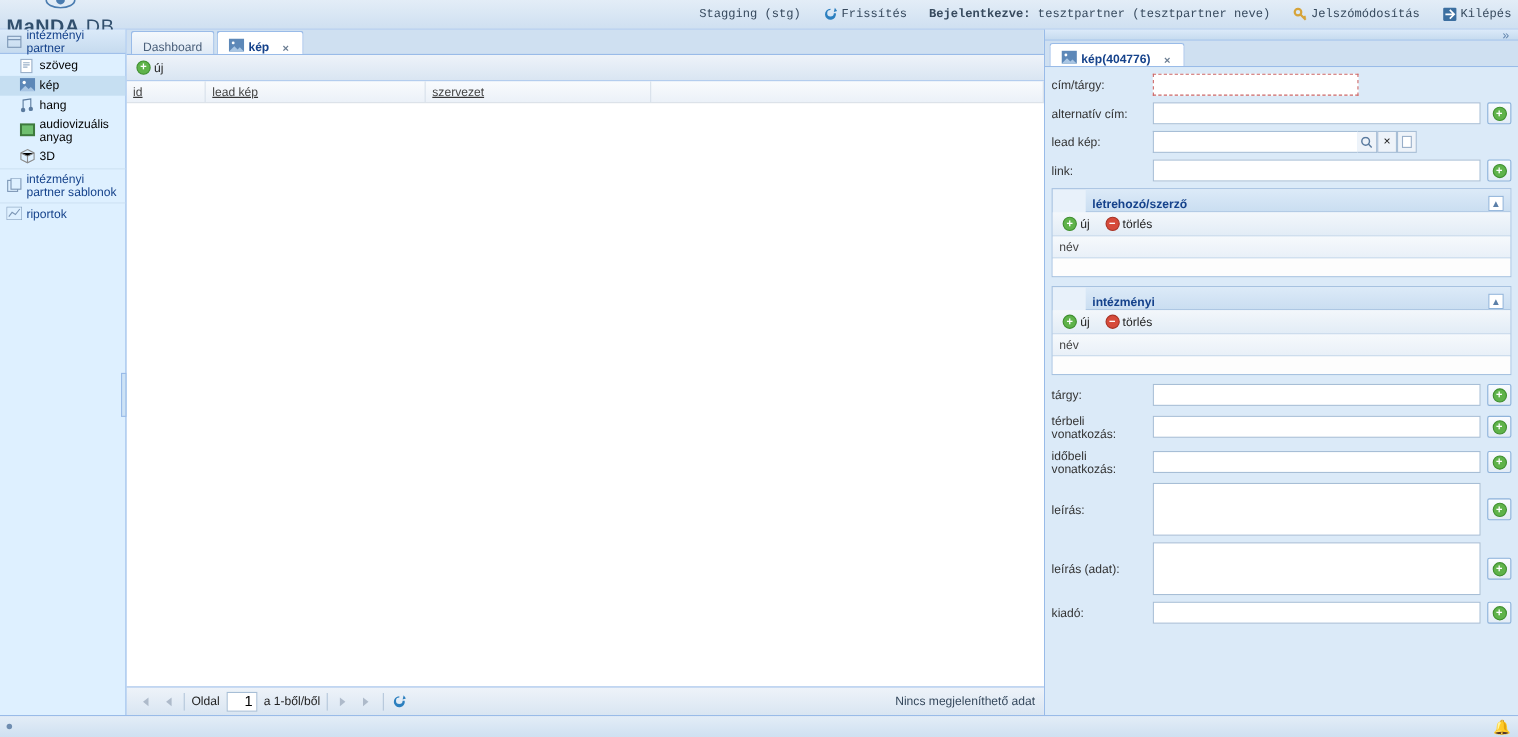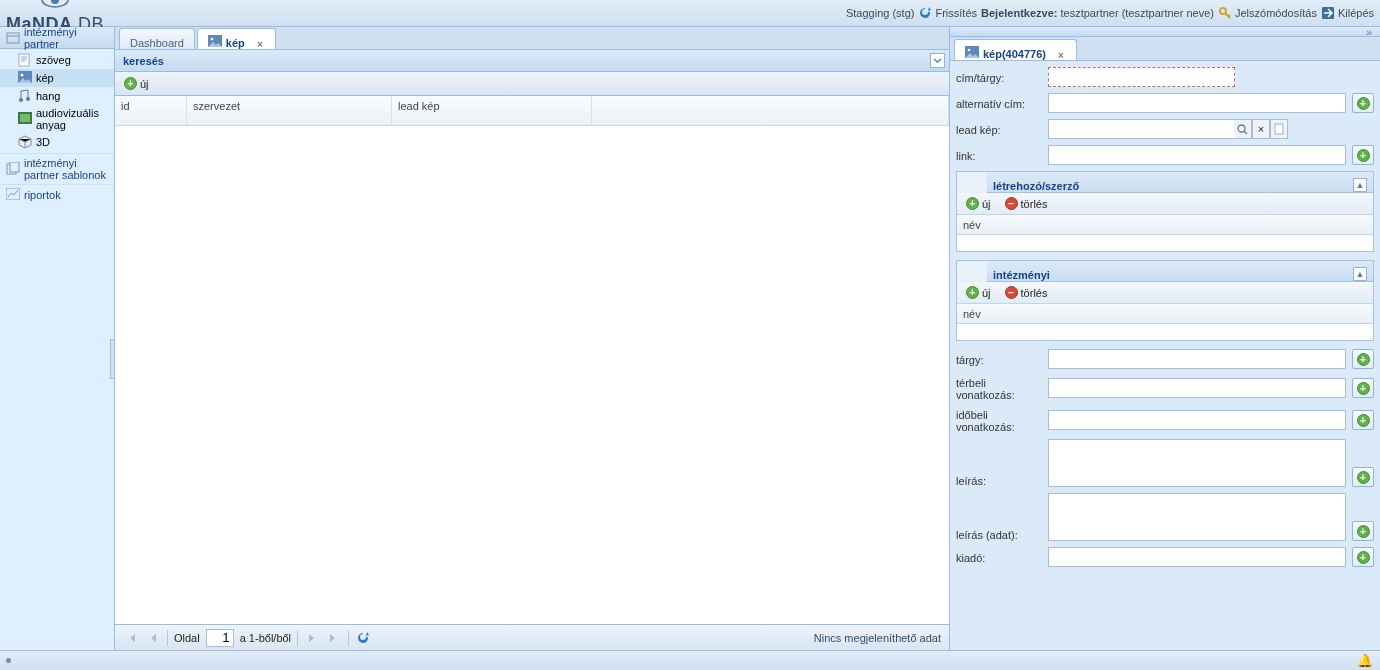--- a/index.html
+++ b/index.html
@@ -4,21 +4,21 @@
 <style>
 * { box-sizing: border-box; margin: 0; padding: 0; }
 html, body { width: 1380px; height: 670px; overflow: hidden; font-family: Tahoma, Arial, sans-serif; font-size: 11px; color: #222; background: #fff; }
 
 
 .app-header { height: 27px; background: linear-gradient(#e3edf7, #cfe0f1); display: flex; align-items: center; padding: 0 6px; border-bottom: 1px solid #99bbe8; }
 .logo-wrap { display: flex; align-items: center; gap: 6px; flex-direction: column; }
 .logo-eye { width: 28px; height: 16px; display: inline-flex; align-items: center; justify-content: center; }
 .logo-text { font-size: 18px; color: #314f6d; letter-spacing: 0.5px; }
 .logo-text .bold { font-weight: 700; }
-.header-right { margin-left: auto; display: flex; align-items: center; gap: 4px; color: #374a5e; }
+.header-right { margin-left: auto; display: flex; align-items: center; gap: 20px; color: #374a5e; font-family: Liberation Mono, monospace; }
 .header-right .link { display: inline-flex; align-items: center; gap: 3px; cursor: pointer; }
 .hicon { width: 14px; height: 14px; display: inline-block; }
 
 
 .main { display: flex; height: 623px; }
 .sidebar { width: 115px; background: #def0ff; border-right: 1px solid #99bbe8; position: relative; }
 .side-collapse { position: absolute; right: -1px; top: 50%; width: 5px; height: 40px; background: #cde3f6; border: 1px solid #99bbe8; }
 .side-header { height: 22px; background: linear-gradient(#dbeaf9, #c6dbef); border-bottom: 1px solid #99bbe8; display: flex; align-items: center; padding-left: 6px; color: #15428b; font-weight: 400; gap: 4px; }
 .tree { padding: 2px 0; }
 .tree-item { display: flex; align-items: center; gap: 4px; padding: 2px 4px 2px 18px; cursor: pointer; color: #000; }
@@ -38,21 +38,21 @@
 .panel-header .collapse-btn { margin-left: auto; width: 15px; height: 15px; border: 1px solid #8fb3da; background: #fff; display: flex; align-items: center; justify-content: center; cursor: pointer; }
 
 
 .toolbar { height: 24px; background: linear-gradient(#eef3f9, #d9e5f2); border-bottom: 1px solid #99bbe8; display: flex; align-items: center; padding: 0 6px; gap: 4px; }
 .tb-btn { display: inline-flex; align-items: center; gap: 3px; cursor: pointer; padding: 1px 3px; }
 .circle-icon { width: 13px; height: 13px; border-radius: 50%; display: inline-flex; align-items: center; justify-content: center; font-size: 10px; font-weight: 700; color: #fff; }
 .circle-green { background: #5fb34a; border: 1px solid #3f8f2f; }
 .circle-red { background: #d64a3a; border: 1px solid #a83325; }
 
 
-.grid-head { height: 30px; background: linear-gradient(#f9fbfd, #ebf1f8); border-bottom: 1px solid #d0d7e0; display: flex; }
+.grid-head { height: 20px; background: linear-gradient(#f9fbfd, #ebf1f8); border-bottom: 1px solid #d0d7e0; display: flex; text-decoration: underline; }
 .gcol { border-right: 1px solid #d7e0ea; padding: 4px 6px; color: #444; }
 .gcol-id { width: 72px; }
 .gcol-title { width: 205px; }
 .gcol-lead { width: 200px; }
 .gcol-org { width: 205px; }
 .gcol-rest { flex: 1; }
 .grid-body { flex: 1; background: #fff; }
 
 
 .paging { height: 26px; background: linear-gradient(#eef3f9, #d9e5f2); border-top: 1px solid #99bbe8; display: flex; align-items: center; padding: 0 8px; gap: 6px; }
@@ -62,21 +62,21 @@
 .pg-input { width: 28px; height: 18px; border: 1px solid #a7bed6; text-align: right; padding: 0 3px; background:#fff; }
 .paging .status { margin-left: auto; color: #374a5e; }
 
 
 .right { width: 430px; display: flex; flex-direction: column; background: #d5e5f5; }
 .right-top { height: 10px; background: linear-gradient(#dbeaf9, #c6dbef); border-bottom: 1px solid #99bbe8; display:flex; align-items:center; justify-content:flex-end; padding-right:4px;}
 .right-top .expand { width:14px; height:8px; display:inline-flex; align-items:center; justify-content:center; cursor:pointer; color:#5b7fa8;}
 .right-tabs { height: 24px; display: flex; align-items: flex-end; padding-left: 4px; gap: 2px; border-bottom: 1px solid #99bbe8; background:#cfe0f1;}
 .r-form-wrap { flex: 1; overflow-y: scroll; overflow-x: hidden; background: #dbeaf8; padding: 6px; position:relative;}
 .form-row { display: flex; align-items: center; margin-bottom: 6px; gap: 6px; }
-.form-row.tall { align-items: flex-end; }
+.form-row.tall { align-items: center; }
 .form-label { width: 86px; color: #333; padding-top: 2px; }
 .form-input { flex: 1; height: 20px; border: 1px solid #a7bed6; background: #fff; padding: 0 4px; }
 .form-input.required { border: 1px dashed #cc6666; }
 .form-text { flex: 1; height: 48px; border: 1px solid #a7bed6; background: #fff; resize: none; padding: 3px 4px; font: inherit; }
 .add-btn { width: 22px; height: 20px; border: 1px solid #8fb3da; background: linear-gradient(#fafcff,#e3ecf6); display: inline-flex; align-items: center; justify-content: center; cursor: pointer; border-radius: 2px;}
 .lookup { display: flex; flex: 1; }
 .lookup input { flex: 1; height: 20px; border: 1px solid #a7bed6; border-right: none; background: #fff; padding: 0 4px; }
 .lookup .lk-btn { width: 18px; height: 20px; border: 1px solid #a7bed6; border-left: none; background: #eef3f9; display: flex; align-items: center; justify-content: center; cursor: pointer; }
 
 
@@ -212,40 +212,32 @@
         <span class="ticon"><svg width="14" height="12" viewBox="0 0 14 12">
               <rect width="14" height="12" fill="#5d88b8"></rect>
               <circle cx="4" cy="4" r="1.3" fill="#fff"></circle>
               <path d="M0 12l5-5 3 3 2-2 4 4z" fill="#a9c6e4"></path>
             </svg></span>
         <span>kép</span>
         <span class="tab-close">×</span>
       </div>
     </div>
 
-    <div class="panel-header">
-      <span>keresés</span>
-      <span class="collapse-btn">
-          <svg width="9" height="9" viewBox="0 0 9 9">
-            <path d="M1 3l3.5 3L8 3" stroke="#5b7fa8" fill="none" stroke-width="1.5"></path>
-          </svg>
-        </span>
-    </div>
 
     <div class="toolbar">
       <span class="tb-btn">
         <span class="circle-icon circle-green">+</span>
         <span>új</span>
       </span>
     </div>
 
     <div class="grid-head">
       <div class="gcol gcol-id">id</div>
+      <div class="gcol gcol-lead">lead kép</div>
       <div class="gcol gcol-org">szervezet</div>
-      <div class="gcol gcol-lead">lead kép</div>
       <div class="gcol gcol-rest"></div>
     </div>
     <div class="grid-body"></div>
 
     <div class="paging">
       <span class="pg-btn disabled">
           <svg width="12" height="12" viewBox="0 0 12 12">
             <path d="M3 2v8M10 2L5 6l5 4z" fill="#7a8aa0"></path>
           </svg>
         </span>

